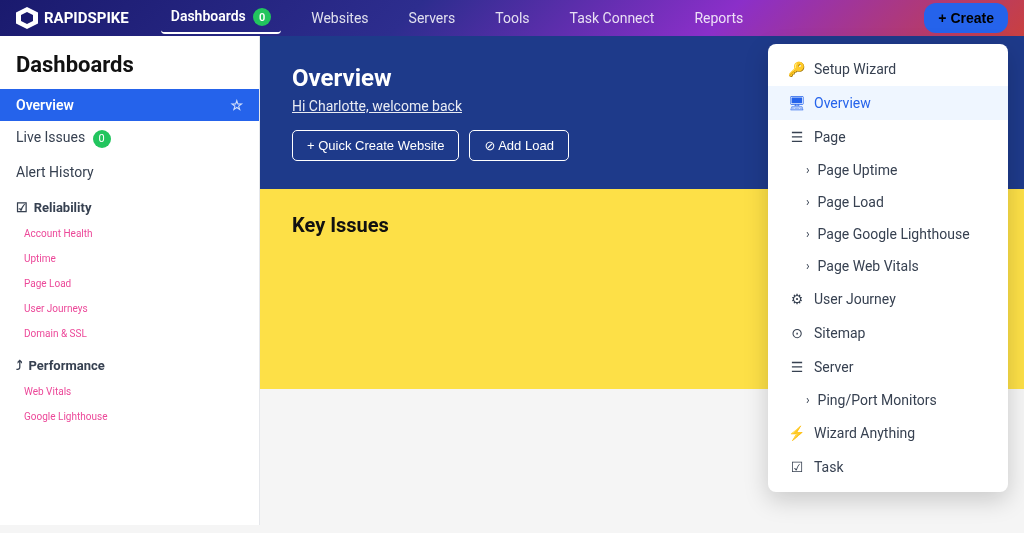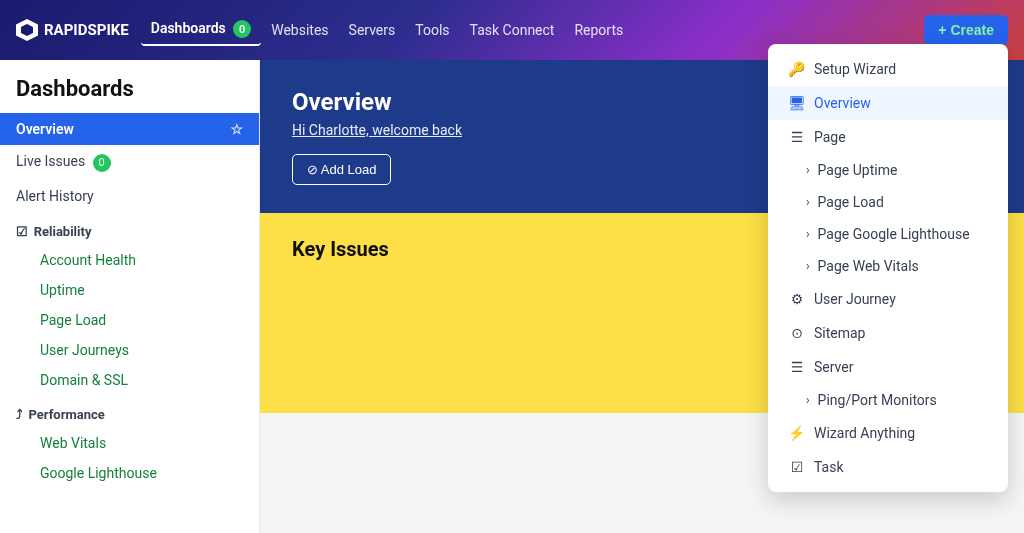--- a/index.html
+++ b/index.html
@@ -1,25 +1,25 @@
 <!DOCTYPE html>
 <html><head>
   <meta charset="utf-8">
   <style>
     * { margin: 0; padding: 0; box-sizing: border-box; }
     body { font-family: -apple-system, BlinkMacSystemFont, 'Segoe UI', Roboto, sans-serif; background: #f5f5f5; width: 1024px; height: 533px; overflow: hidden; }
 
     
     .top-nav {
       background: linear-gradient(135deg, #1a1a6e 0%, #2d2d8e 40%, #8b2fc9 70%, #c94040 100%);
-      height: 60px;
+      height: 36px;
       display: flex;
       align-items: center;
       padding: 0 16px;
-      gap: 0;
+      gap: 20px;
     }
     .logo {
       display: flex; align-items: center; gap: 6px;
       color: white; font-weight: bold; font-size: 15px;
       margin-right: 12px;
     }
     .logo-icon {
       width: 22px; height: 22px;
       background: white;
       clip-path: polygon(50% 0%, 100% 25%, 100% 75%, 50% 100%, 0% 75%, 0% 25%);
@@ -43,24 +43,24 @@
       color: white;
       border-radius: 50%;
       width: 18px; height: 18px;
       font-size: 11px;
       display: inline-flex; align-items: center; justify-content: center;
       margin-left: 4px;
     }
     .create-btn {
       margin-left: auto;
       background: #2563eb;
-      color: #86efac;
+      color: #000000;
       border: none;
       padding: 7px 14px;
-      border-radius: 5px;
+      border-radius: 12px;
       font-size: 14px;
       font-weight: 600;
       cursor: pointer;
       display: flex; align-items: center; gap: 4px;
     }
 
     
     .layout { display: flex; height: calc(533px - 44px); }
 
     
@@ -107,24 +107,23 @@
       padding: 12px 16px 6px;
       font-size: 13px;
       font-weight: 700;
       color: #374151;
       display: flex;
       align-items: center;
       gap: 6px;
     }
     .sidebar-sub-item {
       padding: 7px 16px 7px 24px;
-      font-size: 14px;
-      color: #15803d;
-      cursor: pointer;
-      margin-left: 16px;
+      font-size: 10px;
+      color: #ec4899;
+      cursor: pointer;
     }
 
     
     .main-content {
       flex: 1;
       overflow-y: auto;
       position: relative;
     }
     .overview-banner {
       background: #1e3a8a;
@@ -276,20 +275,21 @@
     </div>
     <div class="sidebar-sub-item">Web Vitals</div>
     <div class="sidebar-sub-item">Google Lighthouse</div>
   </aside>
 
   <main class="main-content">
     <div class="overview-banner">
       <h2>Overview</h2>
       <p>Hi Charlotte, welcome back</p>
       <div class="banner-buttons">
+        <button class="btn-outline-white">+ Quick Create Website</button>
         <button class="btn-outline-white">⊘ Add Load</button>
       </div>
     </div>
     <div class="key-issues-section">
       <h3>Key Issues</h3>
     </div>
   </main>
 </div>
 
 <div class="dropdown-menu">

